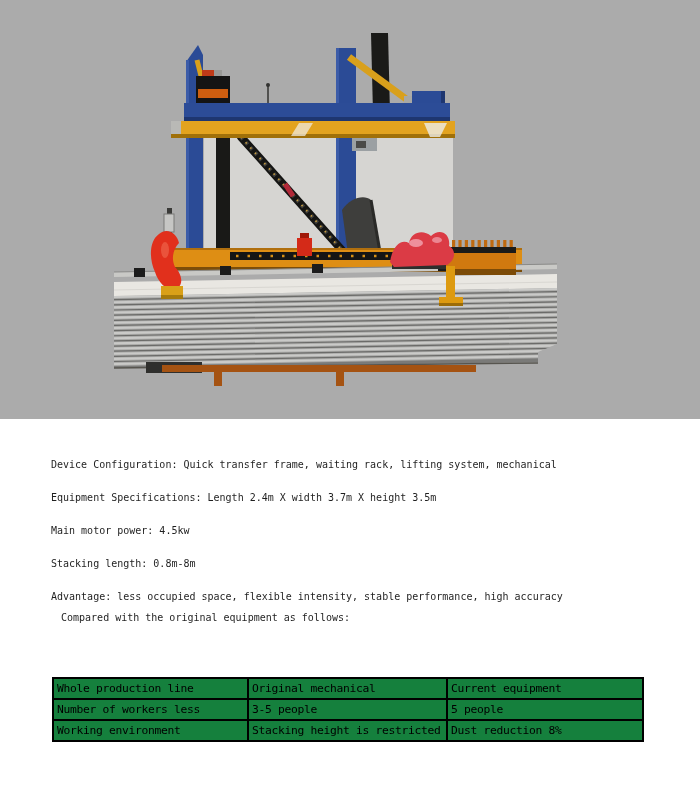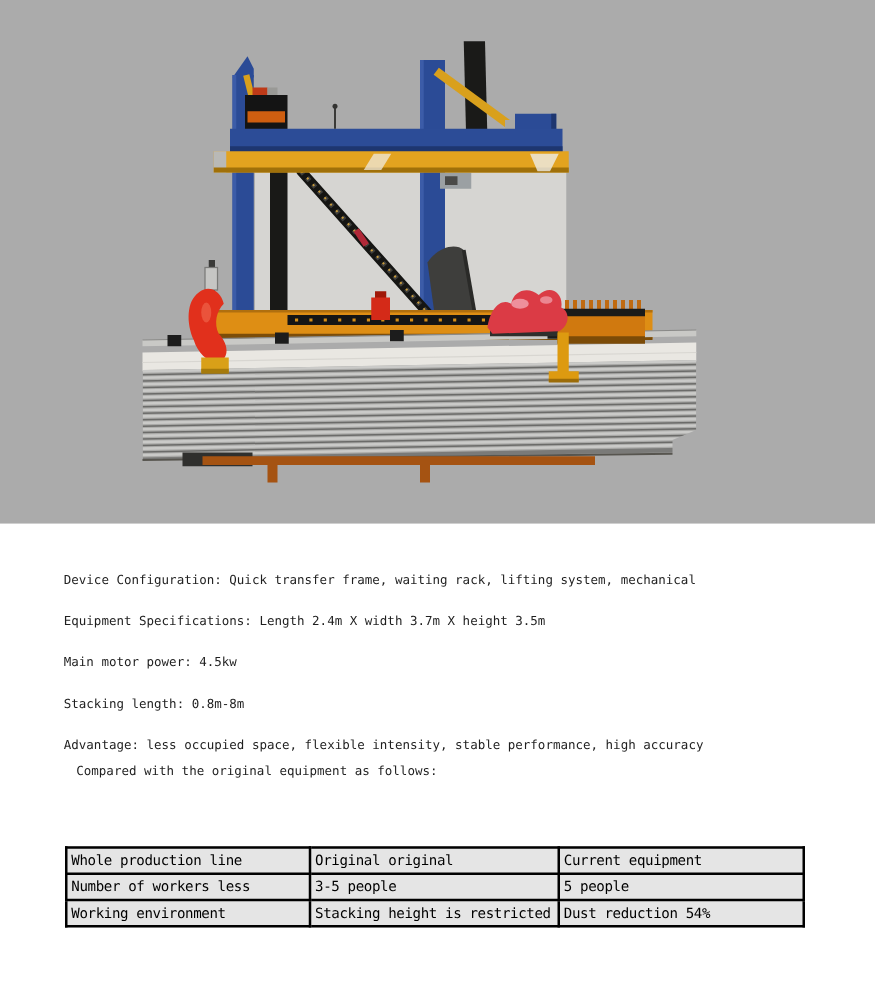--- a/index.html
+++ b/index.html
@@ -12,21 +12,21 @@
   .photo-area svg{display:block;}
   .description{
     position:absolute;left:51px;top:458px;width:620px;
     font-size:10px;color:#1f1f1f;letter-spacing:0px;white-space:nowrap;
   }
   .desc-line{height:14px;line-height:14px;margin:0 0 19px 0;}
   .desc-line.tight{margin-bottom:7px;}
   .desc-line:last-child{margin-bottom:0;margin-left:10px;}
   table.compare{
     position:absolute;left:52px;top:677px;width:590px;
-    border-collapse:collapse;background:#e5e5e5;table-layout:fixed;
+    border-collapse:collapse;background:#15803d;table-layout:fixed;
   }
   table.compare td{
     border:2px solid #000000;height:19px;padding:0 3px;
     font-size:11.3px;letter-spacing:-0.3px;color:#000000;
     white-space:nowrap;overflow:hidden;vertical-align:middle;
   }
 </style>
 </head>
 <body>
 
@@ -209,27 +209,27 @@
 
 <table class="compare">
   <colgroup>
       <col style="width:195px">
       <col style="width:199px">
       <col style="width:196px">
     </colgroup>
   <tbody>
     <tr>
       <td>Whole production line</td>
-      <td>Original original</td>
+      <td>Original mechanical</td>
       <td>Current equipment</td>
     </tr>
     <tr>
       <td>Number of workers less</td>
       <td>3-5 people</td>
       <td>5 people</td>
     </tr>
     <tr>
       <td>Working environment</td>
       <td>Stacking height is restricted</td>
-      <td>Dust reduction 54%</td>
+      <td>Dust reduction 8%</td>
     </tr>
   </tbody>
 </table>
 
 </body></html>

